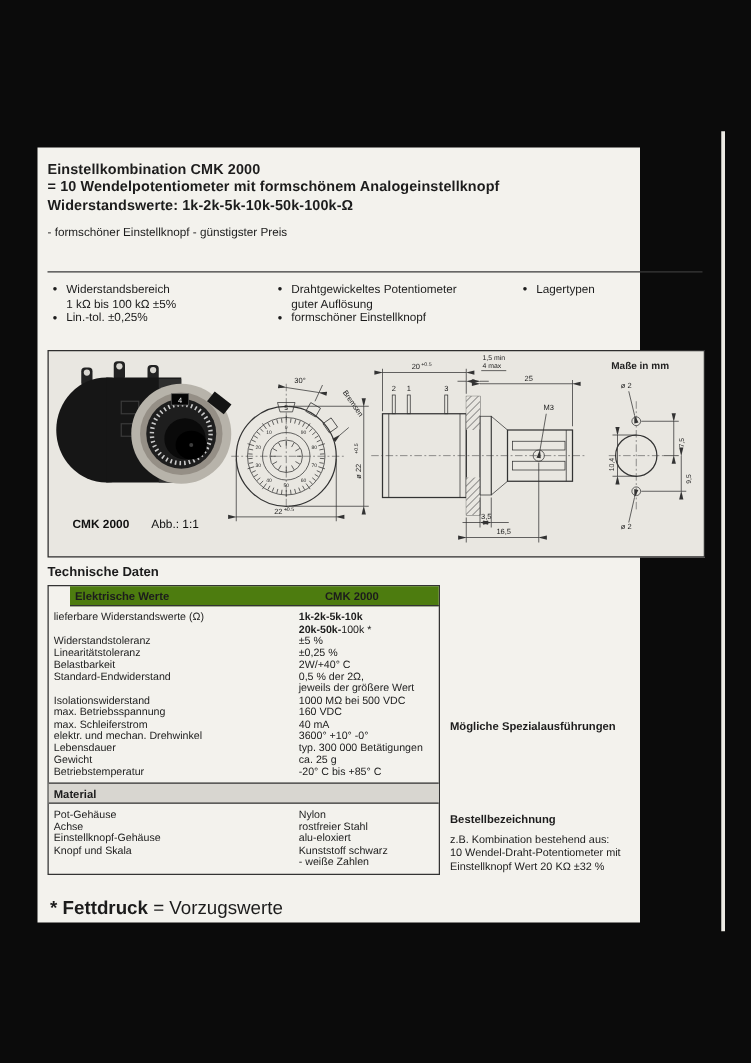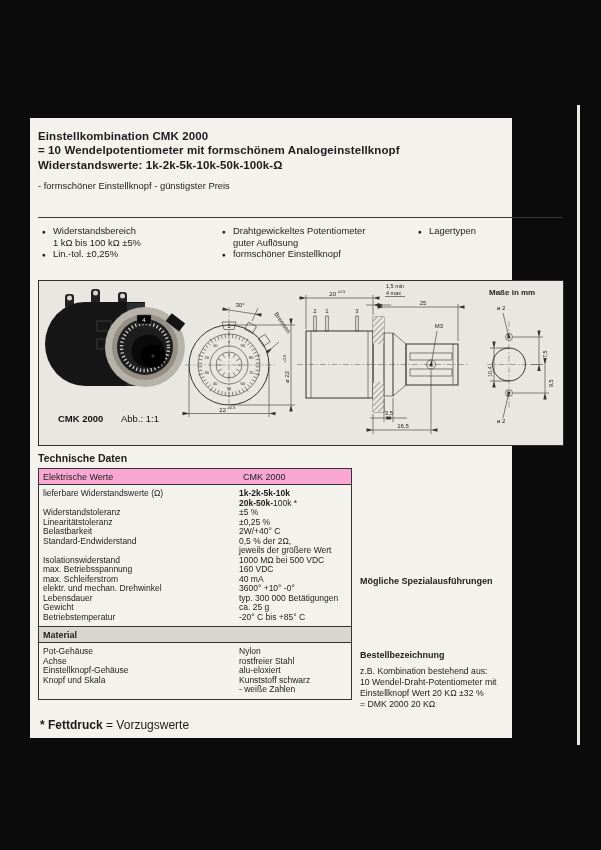--- a/index.html
+++ b/index.html
@@ -26,29 +26,29 @@
   .drawing-box{
     position:absolute;left:8px;top:162px;width:524px;height:164px;
     border:1.8px solid #2e2e2e;background:#e9e7e1;
   }
   .drawing-box svg{display:block;width:524px;height:164px;}
   .tech-heading{position:absolute;left:8px;top:334px;font-weight:bold;font-size:10.5px;}
   .table{
     position:absolute;left:8px;top:350px;width:312px;
     border:1.5px solid #333;background:transparent;
   }
-  .t-head{display:grid;grid-template-columns:200px 1fr;background:#f9a8d4;
-    font-weight:normal;font-size:9px;padding:3px 4px 2px;border-bottom:1.4px solid #333;}
+  .t-head{display:grid;grid-template-columns:200px 1fr;background:#4d7c0f;
+    font-weight:bold;font-size:9px;padding:3px 4px 2px;border-bottom:1.4px solid #333;margin-left:17px;}
   .m-head{background:#d8d6d0;font-weight:bold;font-size:9px;padding:3px 4px 2px;
     border-top:1.4px solid #333;border-bottom:1.4px solid #333;}
   .t-body{padding:4px 0 4px;}
   .trow{display:grid;grid-template-columns:196px 1fr;padding:0 4px;}
   .tcell{font-size:8.5px;line-height:9.5px;white-space:nowrap;min-height:9.5px;}
   .tvalue span.bold{font-weight:bold;}
-  .footnote{position:absolute;left:10px;top:600px;font-size:12px;}
+  .footnote{position:absolute;left:10px;top:600px;font-size:15px;}
   .footnote .fb{font-weight:bold;}
   .sb{position:absolute;left:330px;width:205px;}
   .sb.special{top:458px;} .sb.ordering{top:532px;}
   .sb-title{font-weight:bold;font-size:9px;margin-bottom:2px;}
   .sb.ordering .sb-title{margin-bottom:6px;}
   .sb .li-line{font-size:8.7px;line-height:10.9px;white-space:nowrap;}
   
   .ln{stroke:#333;stroke-width:1;fill:none;}
   .thin{stroke:#333;stroke-width:.6;fill:none;}
   .dim{stroke:#333;stroke-width:.6;fill:none;}
@@ -438,19 +438,18 @@
   <div class="sb special">
     <div class="sb-title">Mögliche Spezialausführungen</div>
   </div>
 
   <div class="sb ordering">
     <div class="sb-title">Bestellbezeichnung</div>
     <div class="sb-lines">
         <div class="li-line">z.B. Kombination bestehend aus:</div>
         <div class="li-line">10 Wendel-Draht-Potentiometer mit</div>
         <div class="li-line">Einstellknopf Wert 20 KΩ ±32 %</div>
-        <div class="li-line">= DMK 2000 20 KΩ</div>
       </div>
   </div>
 
 </div>
 
 <div class="edge-strip"></div>
 
 </body></html>

